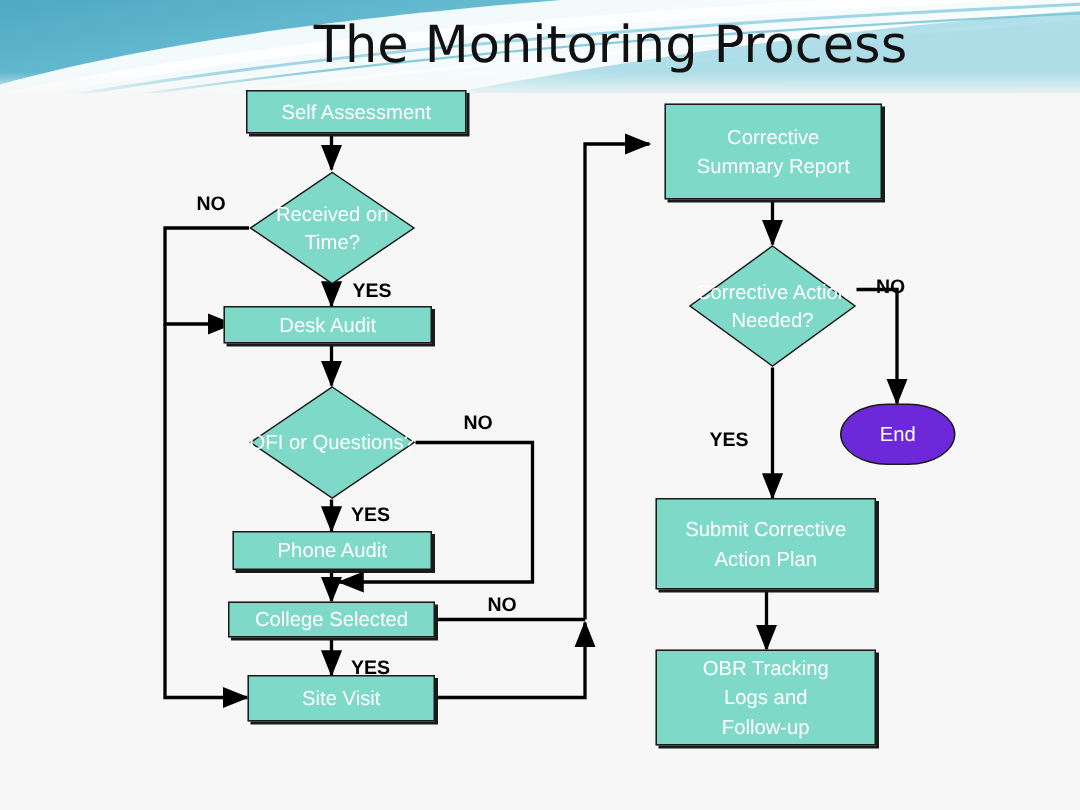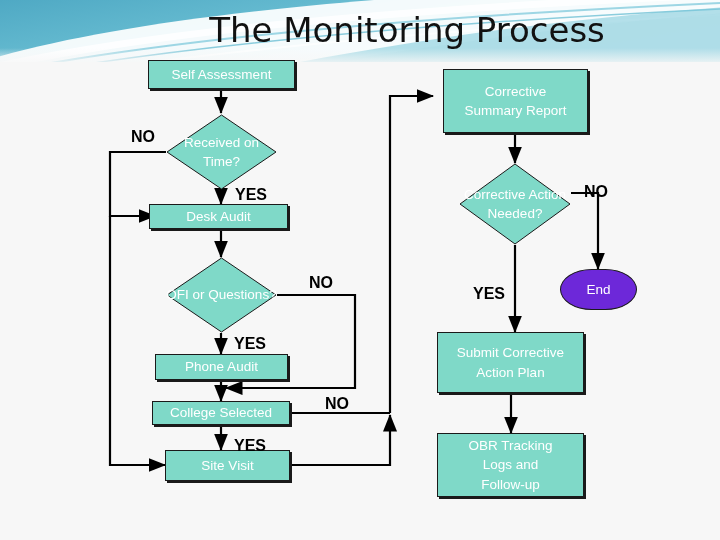--- a/index.html
+++ b/index.html
@@ -80,21 +80,21 @@
     color: #ffffff;
     font-size: 13.5px;
     line-height: 1.42;
     font-family: "Liberation Sans", sans-serif;
     pointer-events: none;
   }
   
   .edge-label {
     position: absolute;
     color: #000000;
-    font-size: 16px;
+    font-size: 13px;
     font-weight: bold;
     font-family: "Liberation Sans", sans-serif;
     z-index: 5;
     white-space: nowrap;
   }
   #wires { position: absolute; left: 0; top: 0; z-index: 2; }
 </style>
 </head>
 <body>
 
@@ -150,21 +150,21 @@
       <path d="M515,133 L515,163" marker-end="url(#arr)"></path>
 
       <path d="M571,193 L598,193 L598,269" marker-end="url(#arr)"></path>
 
       <path d="M515,245 L515,332" marker-end="url(#arr)"></path>
 
       <path d="M511,393 L511,433" marker-end="url(#arr)"></path>
     </g>
   </svg>
 
-  <div class="node box" style="left:148px; top:60px; width:147px; height:29px;">
+  <div class="node box" style="left:164px; top:60px; width:147px; height:29px;">
     <span>Self Assessment</span>
   </div>
 
   <div class="diamond-wrap" style="left:166px; top:114px; width:111px; height:76px;">
     <svg width="111" height="76" viewBox="0 0 111 76">
       <polygon points="55.5,1 110,38 55.5,75 1,38" fill="#7FD9C8" stroke="#1a1a1a" stroke-width="1"></polygon>
     </svg>
     <div class="diamond-label">Received on Time?</div>
   </div>
 

